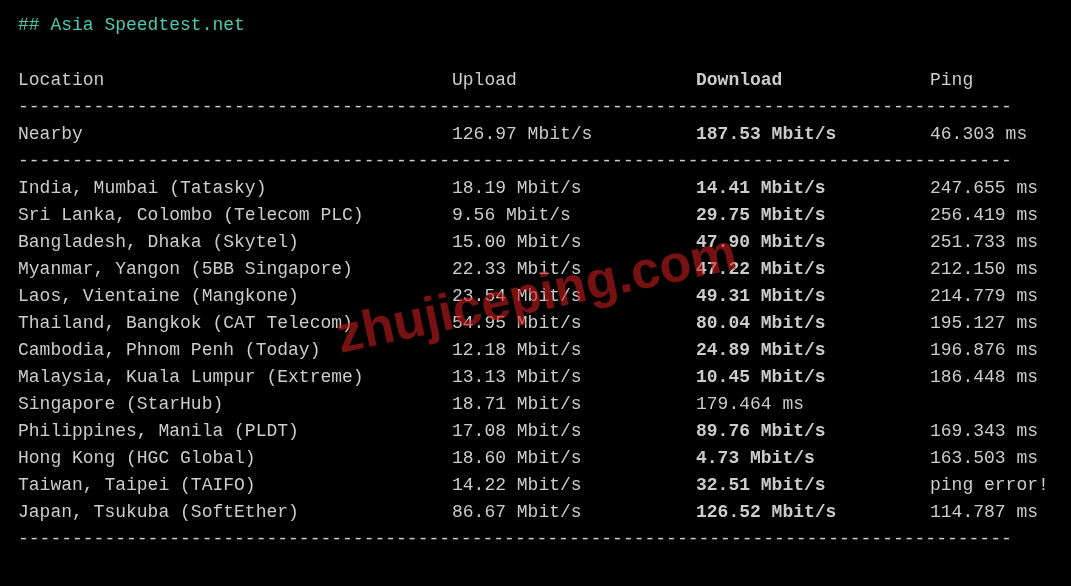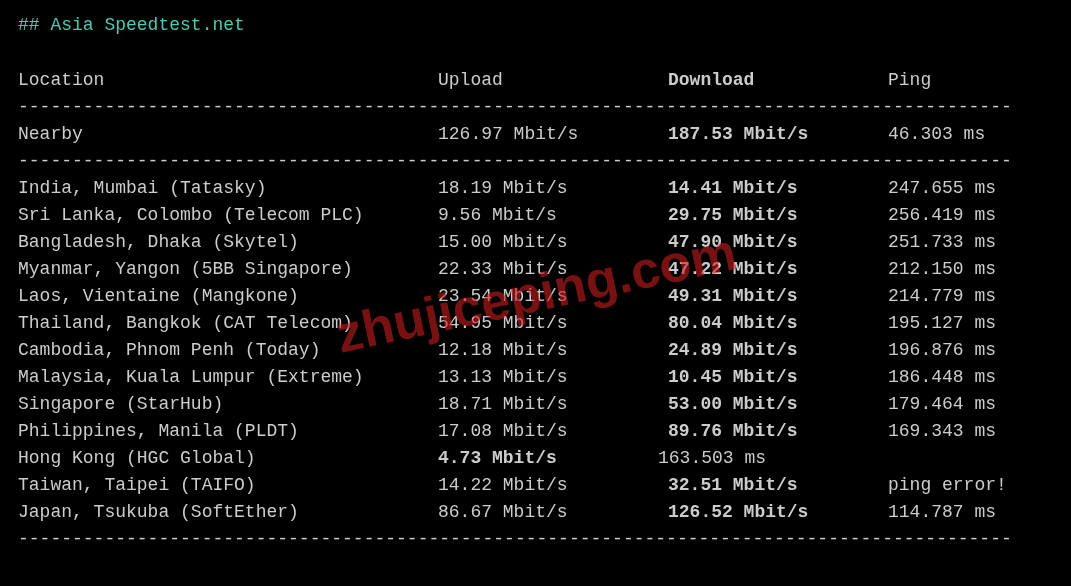--- a/index.html
+++ b/index.html
@@ -19,20 +19,21 @@
       overflow: hidden;
       position: relative;
     }
     .header {
       color: #4ec9b0;
       margin-bottom: 28px;
     }
     .columns-header, .nearby-row, .data-row {
       display: flex;
       white-space: pre;
+      gap: 14px;
     }
     .col-location {
       width: 420px;
       flex-shrink: 0;
     }
     .col-upload {
       width: 230px;
       flex-shrink: 0;
     }
     .col-download {
@@ -87,22 +88,22 @@
 
 <div id="data-rows">
     <div class="data-row"><span class="col-location">India, Mumbai (Tatasky)</span><span class="col-upload">18.19 Mbit/s</span><span class="col-download">14.41 Mbit/s</span><span class="col-ping">247.655 ms</span></div>
     <div class="data-row"><span class="col-location">Sri Lanka, Colombo (Telecom PLC)</span><span class="col-upload">9.56 Mbit/s</span><span class="col-download">29.75 Mbit/s</span><span class="col-ping">256.419 ms</span></div>
     <div class="data-row"><span class="col-location">Bangladesh, Dhaka (Skytel)</span><span class="col-upload">15.00 Mbit/s</span><span class="col-download">47.90 Mbit/s</span><span class="col-ping">251.733 ms</span></div>
     <div class="data-row"><span class="col-location">Myanmar, Yangon (5BB Singapore)</span><span class="col-upload">22.33 Mbit/s</span><span class="col-download">47.22 Mbit/s</span><span class="col-ping">212.150 ms</span></div>
     <div class="data-row"><span class="col-location">Laos, Vientaine (Mangkone)</span><span class="col-upload">23.54 Mbit/s</span><span class="col-download">49.31 Mbit/s</span><span class="col-ping">214.779 ms</span></div>
     <div class="data-row"><span class="col-location">Thailand, Bangkok (CAT Telecom)</span><span class="col-upload">54.95 Mbit/s</span><span class="col-download">80.04 Mbit/s</span><span class="col-ping">195.127 ms</span></div>
     <div class="data-row"><span class="col-location">Cambodia, Phnom Penh (Today)</span><span class="col-upload">12.18 Mbit/s</span><span class="col-download">24.89 Mbit/s</span><span class="col-ping">196.876 ms</span></div>
     <div class="data-row"><span class="col-location">Malaysia, Kuala Lumpur (Extreme)</span><span class="col-upload">13.13 Mbit/s</span><span class="col-download">10.45 Mbit/s</span><span class="col-ping">186.448 ms</span></div>
-    <div class="data-row"><span class="col-location">Singapore (StarHub)</span><span class="col-upload">18.71 Mbit/s</span><span class="col-download">53.00 Mbit/s</span><span class="col-ping">179.464 ms</span></div>
+    <div class="data-row"><span class="col-location">Singapore (StarHub)</span><span class="col-upload">18.71 Mbit/s</span><span class="col-ping">179.464 ms</span></div>
     <div class="data-row"><span class="col-location">Philippines, Manila (PLDT)</span><span class="col-upload">17.08 Mbit/s</span><span class="col-download">89.76 Mbit/s</span><span class="col-ping">169.343 ms</span></div>
-    <div class="data-row"><span class="col-location">Hong Kong (HGC Global)</span><span class="col-download">4.73 Mbit/s</span><span class="col-ping">163.503 ms</span></div>
+    <div class="data-row"><span class="col-location">Hong Kong (HGC Global)</span><span class="col-upload">18.60 Mbit/s</span><span class="col-download">4.73 Mbit/s</span><span class="col-ping">163.503 ms</span></div>
     <div class="data-row"><span class="col-location">Taiwan, Taipei (TAIFO)</span><span class="col-upload">14.22 Mbit/s</span><span class="col-download">32.51 Mbit/s</span><span class="col-ping">ping error!</span></div>
     <div class="data-row"><span class="col-location">Japan, Tsukuba (SoftEther)</span><span class="col-upload">86.67 Mbit/s</span><span class="col-download">126.52 Mbit/s</span><span class="col-ping">114.787 ms</span></div>
   </div>
 
 <div class="divider">--------------------------------------------------------------------------------------------</div>
 
 <div class="watermark">zhujiceping.com</div>
 
 </body></html>

